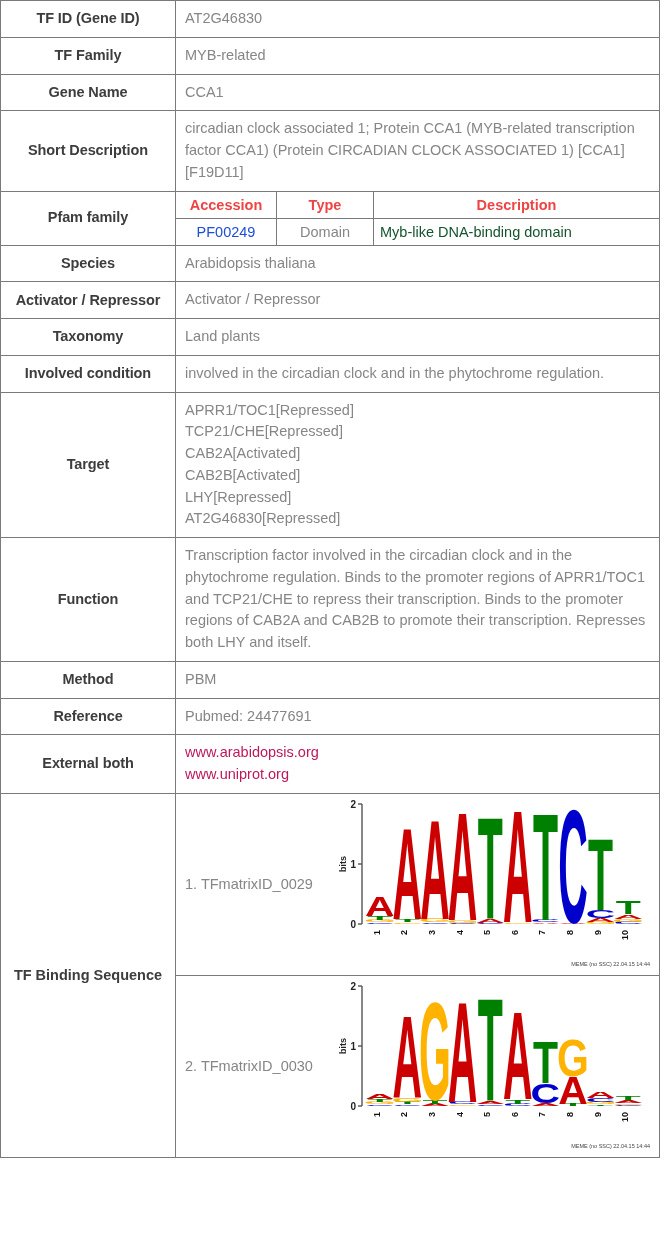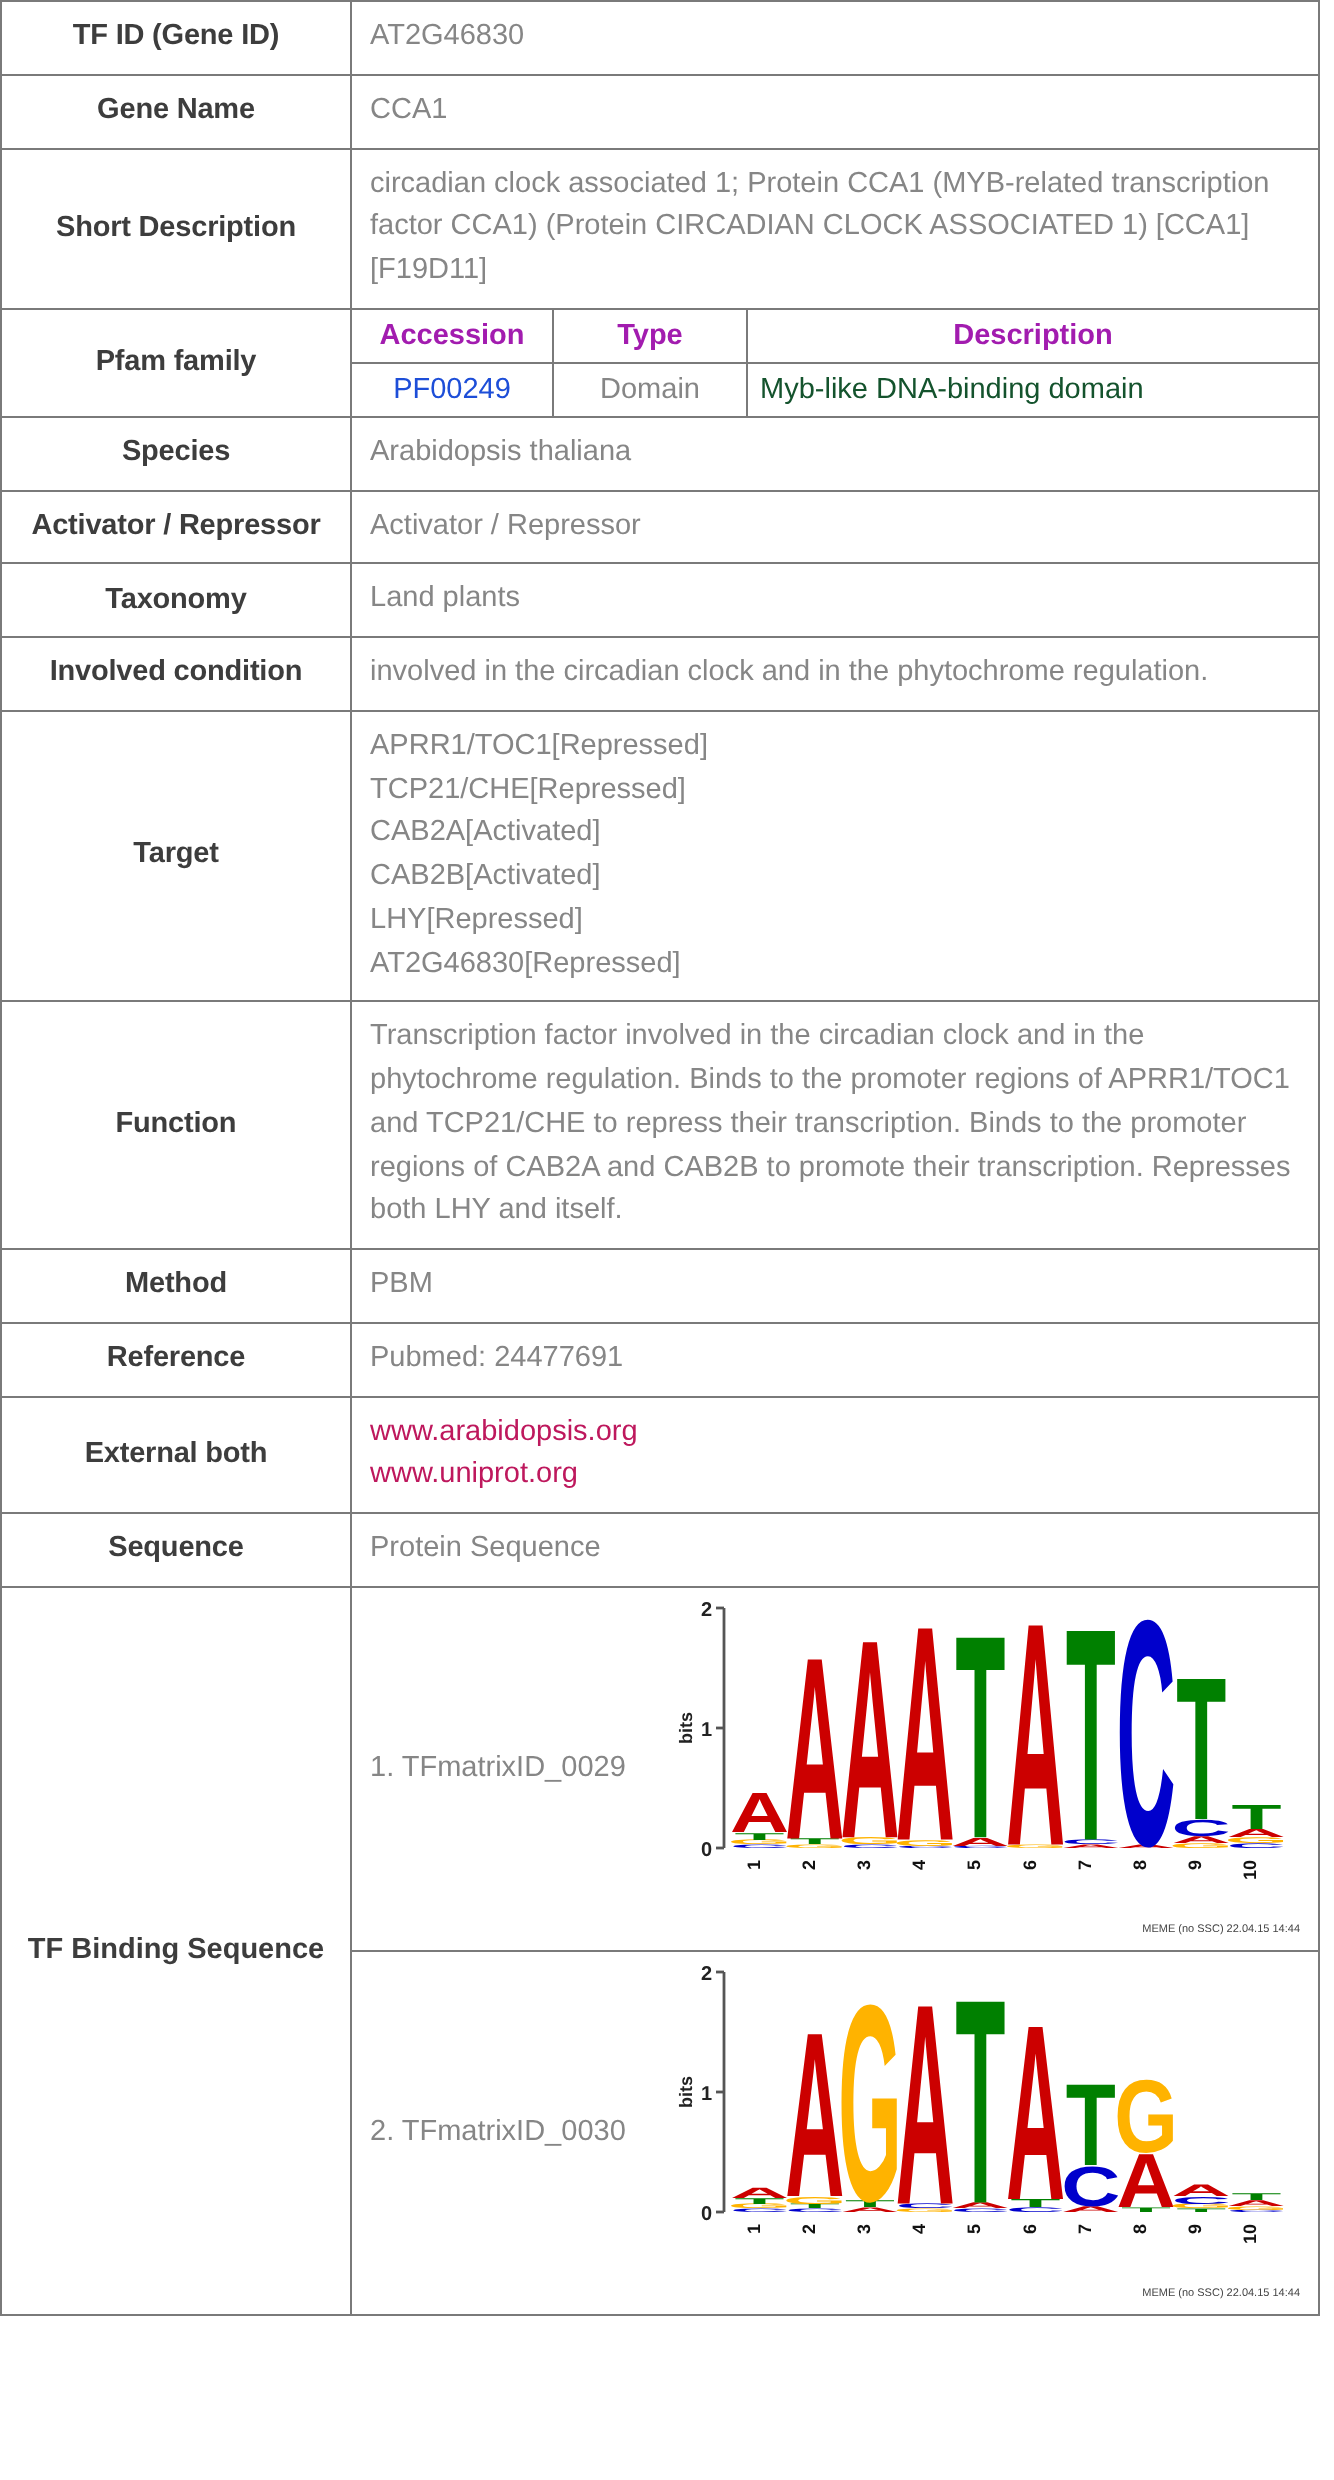--- a/index.html
+++ b/index.html
@@ -47,21 +47,21 @@
     table-layout:fixed;
   }
   table.pfam td{
     border:1px solid #7a7a7a;
     font-size:14.5px;
     padding:5px 6px;
   }
   table.pfam td.ph{
     text-align:center;
     font-weight:bold;
-    color:#a21caf;
+    color:#ef4444;
   }
   table.pfam tr.pfam-head td{border-top:none;}
   table.pfam tr td:first-child{border-left:none;}
   table.pfam tr td:last-child{border-right:none;}
   table.pfam tr.pfam-body td{border-bottom:none;}
   td.pc-acc{width:88px;text-align:center;color:#1d4ed8;}
   td.pc-type{width:84px;text-align:center;color:#868686;}
   td.pc-desc{color:#14532d;padding-left:9px;}
   
   td.bind-label{
@@ -83,20 +83,24 @@
   svg.seqlogo{display:block;}
 </style>
 </head>
 <body>
 
 <table class="tf-table">
   <tbody>
       <tr>
     <td class="label">TF ID (Gene ID)</td>
     <td class="value green" colspan="3">AT2G46830</td>
+  </tr>
+  <tr>
+    <td class="label">TF Family</td>
+    <td class="value" colspan="3">MYB-related</td>
   </tr>
   <tr>
     <td class="label">Gene Name</td>
     <td class="value" colspan="3">CCA1</td>
   </tr>
   <tr>
     <td class="label">Short Description</td>
     <td class="value" colspan="3">circadian clock associated 1; Protein CCA1 (MYB-related transcription factor CCA1) (Protein CIRCADIAN CLOCK ASSOCIATED 1) [CCA1] [F19D11]</td>
   </tr>
   <tr>
@@ -154,24 +158,20 @@
   <tr>
     <td class="label">Reference</td>
     <td class="value green" colspan="3">Pubmed: 24477691</td>
   </tr>
   <tr>
     <td class="label">External both</td>
     <td class="value" colspan="3">
       <div class="link">www.arabidopsis.org</div>
       <div class="link">www.uniprot.org</div>
     </td>
-  </tr>
-  <tr>
-    <td class="label">Sequence</td>
-    <td class="value green" colspan="3">Protein Sequence</td>
   </tr>
   <tr>
     <td class="bind-label">TF Binding Sequence</td>
     <td class="bind-cell" colspan="3">
       <div class="logo-row">
         <div class="logo-cap">
           <span>1.</span>
           <span>TFmatrixID_0029</span>
         </div>
         <div class="logo-wrap" id="logo-0">

